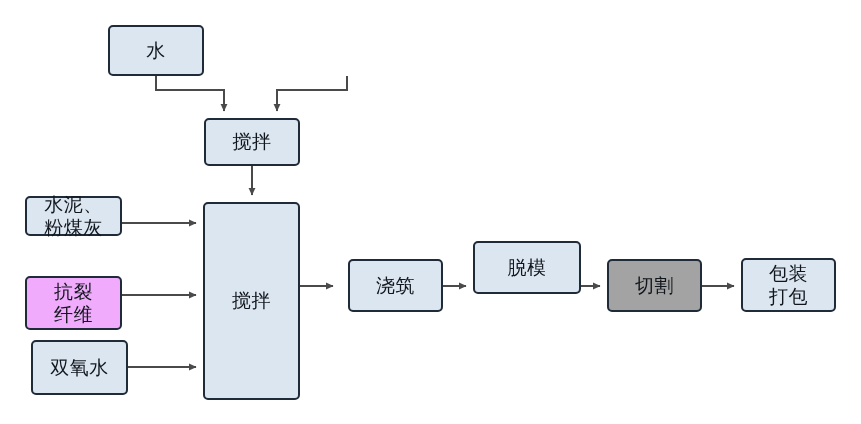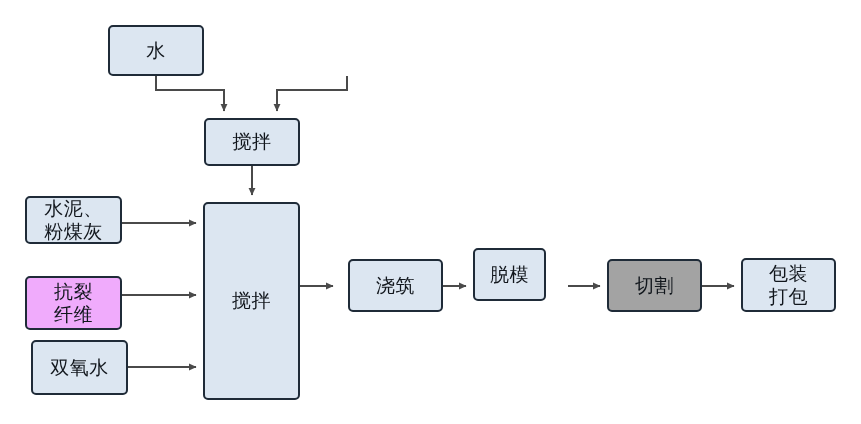--- a/index.html
+++ b/index.html
@@ -69,25 +69,25 @@
 
     <path d="M435,286 L466,286" fill="none" stroke="#4a4a4a" stroke-width="2" marker-end="url(#arrowhead)"></path>
 
     <path d="M568,286 L600,286" fill="none" stroke="#4a4a4a" stroke-width="2" marker-end="url(#arrowhead)"></path>
 
     <path d="M702,286 L734,286" fill="none" stroke="#4a4a4a" stroke-width="2" marker-end="url(#arrowhead)"></path>
   </svg>
 
   <div class="node" style="left: 108px; top: 25px; width: 96px; height: 51px; background: rgb(220, 230, 241); border-color: rgb(31, 43, 56); color: rgb(17, 22, 28);">水</div>
   <div class="node" style="left: 204px; top: 118px; width: 96px; height: 48px; background: rgb(220, 230, 241); border-color: rgb(31, 43, 56); color: rgb(17, 22, 28);">搅拌</div>
-  <div class="node" style="left: 25px; top: 196px; width: 97px; height: 48px; background: rgb(220, 230, 241); border-color: rgb(31, 43, 56); color: rgb(17, 22, 28);">水泥、
+  <div class="node" style="left: 25px; top: 196px; width: 97px; height: 40px; background: rgb(220, 230, 241); border-color: rgb(31, 43, 56); color: rgb(17, 22, 28);">水泥、
 粉煤灰</div>
   <div class="node" style="left: 25px; top: 276px; width: 97px; height: 54px; background: #f0abfc; border-color: rgb(31, 43, 56); color: rgb(17, 22, 28);">抗裂
 纤维</div>
   <div class="node" style="left: 31px; top: 340px; width: 97px; height: 55px; background: rgb(220, 230, 241); border-color: rgb(31, 43, 56); color: rgb(17, 22, 28);">双氧水</div>
   <div class="node" style="left: 203px; top: 202px; width: 97px; height: 198px; background: rgb(220, 230, 241); border-color: rgb(31, 43, 56); color: rgb(17, 22, 28);">搅拌</div>
   <div class="node" style="left: 348px; top: 259px; width: 95px; height: 53px; background: rgb(220, 230, 241); border-color: rgb(31, 43, 56); color: rgb(17, 22, 28);">浇筑</div>
-  <div class="node" style="left: 473px; top: 248px; width: 73px; height: 53px; background: rgb(220, 230, 241); border-color: rgb(31, 43, 56); color: rgb(17, 22, 28);">脱模</div>
+  <div class="node" style="left: 473px; top: 241px; width: 108px; height: 53px; background: rgb(220, 230, 241); border-color: rgb(31, 43, 56); color: rgb(17, 22, 28);">脱模</div>
   <div class="node" style="left: 607px; top: 259px; width: 95px; height: 53px; background: #a3a3a3; border-color: rgb(31, 43, 56); color: rgb(17, 22, 28);">切割</div>
   <div class="node" style="left: 741px; top: 258px; width: 95px; height: 54px; background: rgb(220, 230, 241); border-color: rgb(31, 43, 56); color: rgb(17, 22, 28); text-align: right;">包装
 打包</div>
 
 </div>
 
 </body></html>

